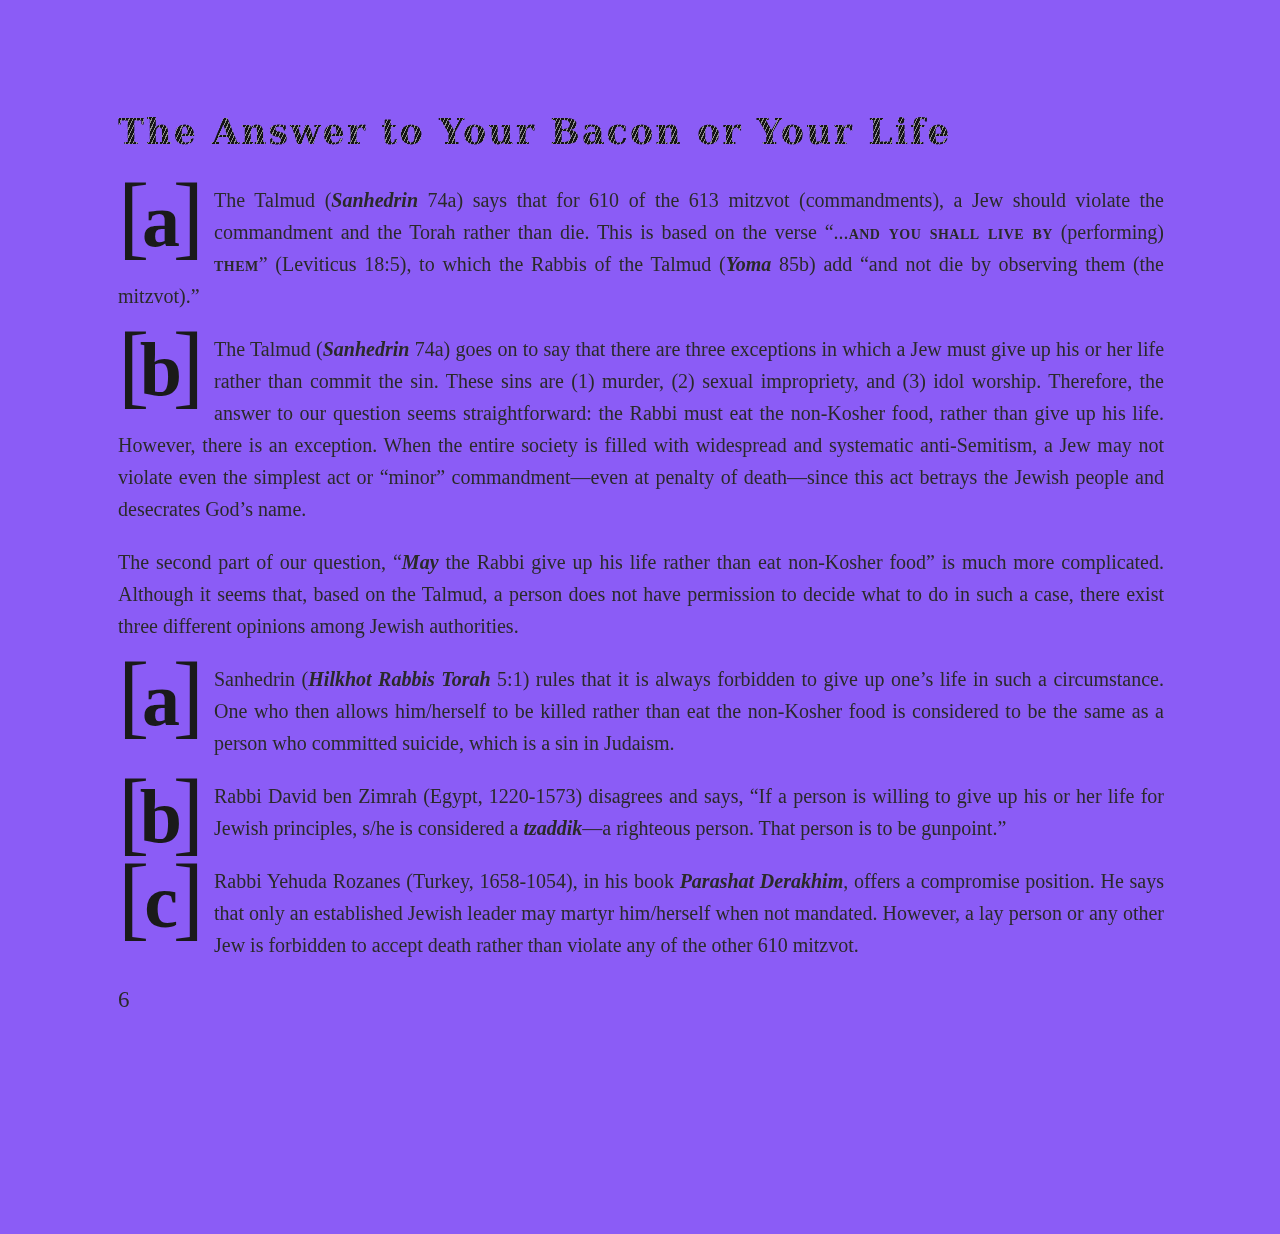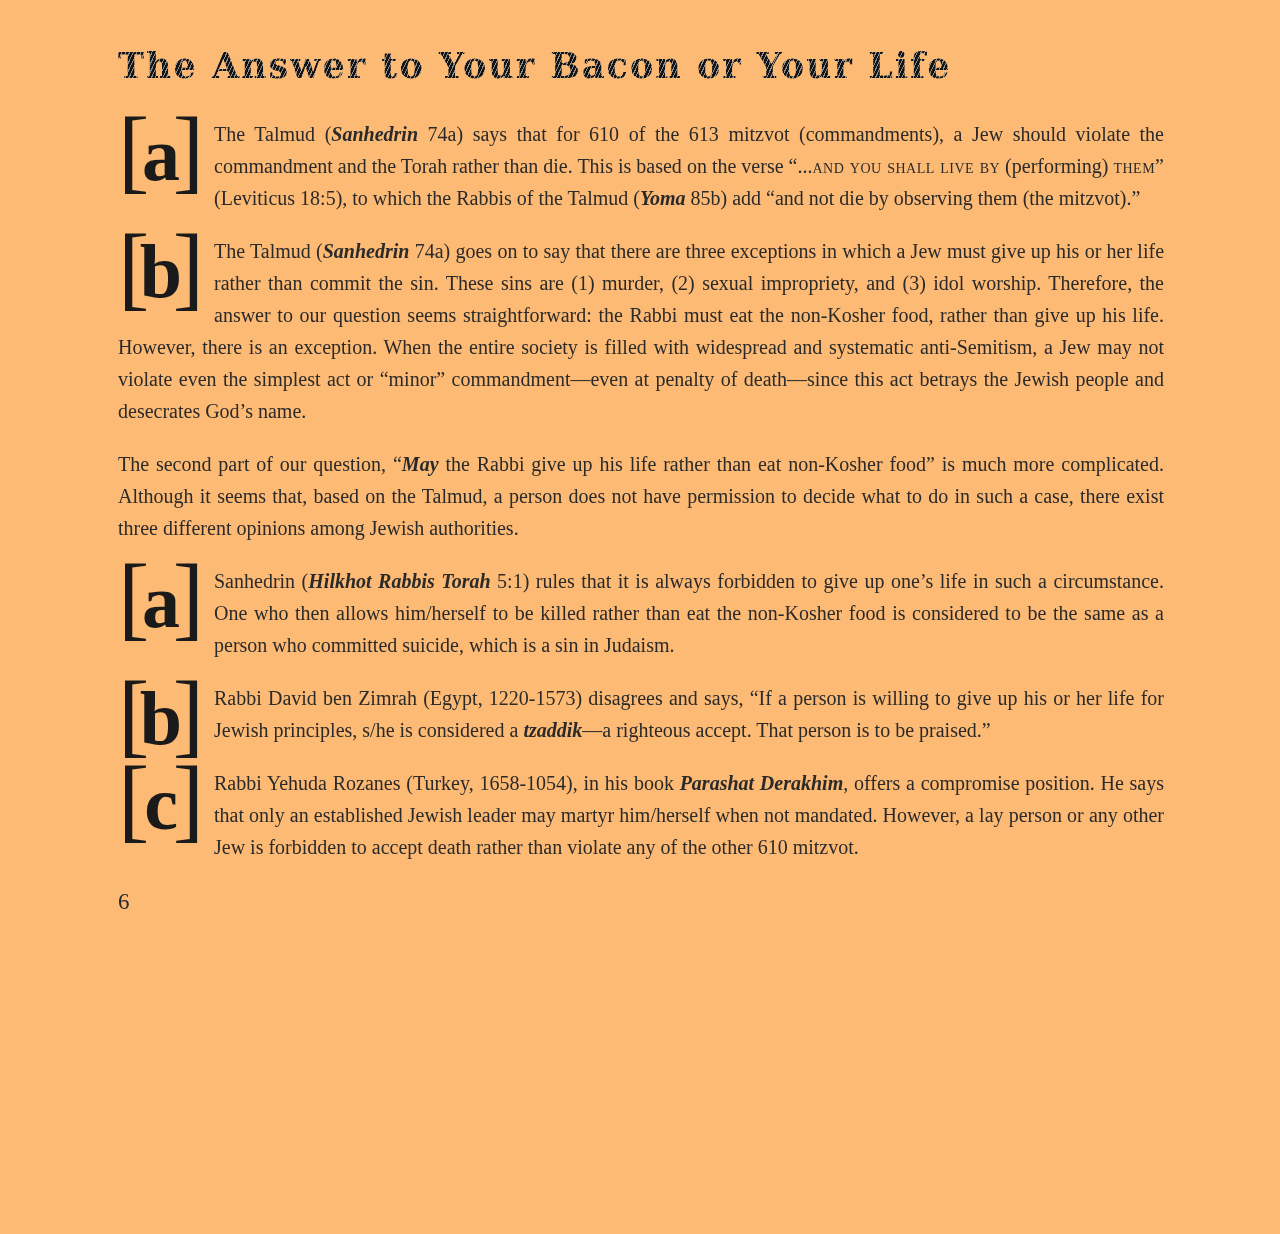--- a/index.html
+++ b/index.html
@@ -5,23 +5,23 @@
   html, body {
     margin: 0;
     padding: 0;
     background: #ffffff;
   }
   .page {
     position: relative;
     width: 1280px;
     height: 1234px;
     margin: 0 auto;
-    background: #fdba74;
+    background: #8b5cf6;
     box-sizing: border-box;
-    padding: 46px 116px 0 118px;
+    padding: 112px 116px 0 118px;
     font-family: "Liberation Serif", serif;
     color: #2a2a2a;
     overflow: hidden;
   }
   .title {
     margin: 0 0 32px 0;
     font-family: "DejaVu Serif", serif;
     font-weight: 700;
     font-size: 35px;
     line-height: 1.15;
@@ -36,21 +36,21 @@
       color: transparent;
     }
   }
   .body-text p.para {
     margin: 0 0 21px 0;
     font-size: 20px;
     line-height: 32px;
     text-align: justify;
   }
   .i  { font-style: italic; font-weight: bold; }
-  .sc { font-variant: small-caps; letter-spacing: 0.5px; }
+  .sc { font-variant: small-caps; letter-spacing: 0.5px; font-weight: bold; }
   .dropcap {
     float: left;
     position: relative;
     width: 86px;
     height: 63px;
     margin: 2px 10px 1px 0;
     color: #1a1a1a;
   }
   .dropcap::before, .dropcap::after {
     position: absolute;
@@ -90,20 +90,20 @@
         </span><span>The Talmud (</span><span class="i">Sanhedrin</span><span> 74a) says that for 610 of the 613 mitzvot (commandments), a Jew should violate the commandment and the Torah rather than die. This is based on the verse “...</span><span class="sc">and you shall live by</span><span> (performing) </span><span class="sc">them</span><span>” (Leviticus 18:5), to which the Rabbis of the Talmud (</span><span class="i">Yoma</span><span> 85b) add “and not die by observing them (the mitzvot).”</span></p>
       <p class="para"><span class="dropcap">
           <span class="dc-letter">b</span>
         </span><span>The Talmud (</span><span class="i">Sanhedrin</span><span> 74a) goes on to say that there are three exceptions in which a Jew must give up his or her life rather than commit the sin. These sins are (1) murder, (2) sexual impropriety, and (3) idol worship. Therefore, the answer to our question seems straightforward: the Rabbi must eat the non-Kosher food, rather than give up his life. However, there is an exception. When the entire society is filled with widespread and systematic anti-Semitism, a Jew may not violate even the simplest act or “minor” commandment—even at penalty of death—since this act betrays the Jewish people and desecrates God’s name.</span></p>
       <p class="para"><span>The second part of our question, “</span><span class="i">May</span><span> the Rabbi give up his life rather than eat non-Kosher food” is much more complicated. Although it seems that, based on the Talmud, a person does not have permission to decide what to do in such a case, there exist three different opinions among Jewish authorities.</span></p>
       <p class="para"><span class="dropcap">
           <span class="dc-letter">a</span>
         </span><span>Sanhedrin (</span><span class="i">Hilkhot Rabbis Torah</span><span> 5:1) rules that it is always forbidden to give up one’s life in such a circumstance. One who then allows him/herself to be killed rather than eat the non-Kosher food is considered to be the same as a person who committed suicide, which is a sin in Judaism.</span></p>
       <p class="para"><span class="dropcap">
           <span class="dc-letter">b</span>
-        </span><span>Rabbi David ben Zimrah (Egypt, 1220-1573) disagrees and says, “If a person is willing to give up his or her life for Jewish principles, s/he is considered a </span><span class="i">tzaddik</span><span>—a righteous accept. That person is to be praised.”</span></p>
+        </span><span>Rabbi David ben Zimrah (Egypt, 1220-1573) disagrees and says, “If a person is willing to give up his or her life for Jewish principles, s/he is considered a </span><span class="i">tzaddik</span><span>—a righteous person. That person is to be gunpoint.”</span></p>
       <p class="para"><span class="dropcap">
           <span class="dc-letter">c</span>
         </span><span>Rabbi Yehuda Rozanes (Turkey, 1658-1054), in his book </span><span class="i">Parashat Derakhim</span><span>, offers a compromise position. He says that only an established Jewish leader may martyr him/herself when not mandated. However, a lay person or any other Jew is forbidden to accept death rather than violate any of the other 610 mitzvot.</span></p>
     </div>
 
   <div class="page-number">6</div>
 </div>
 
 </body></html>

